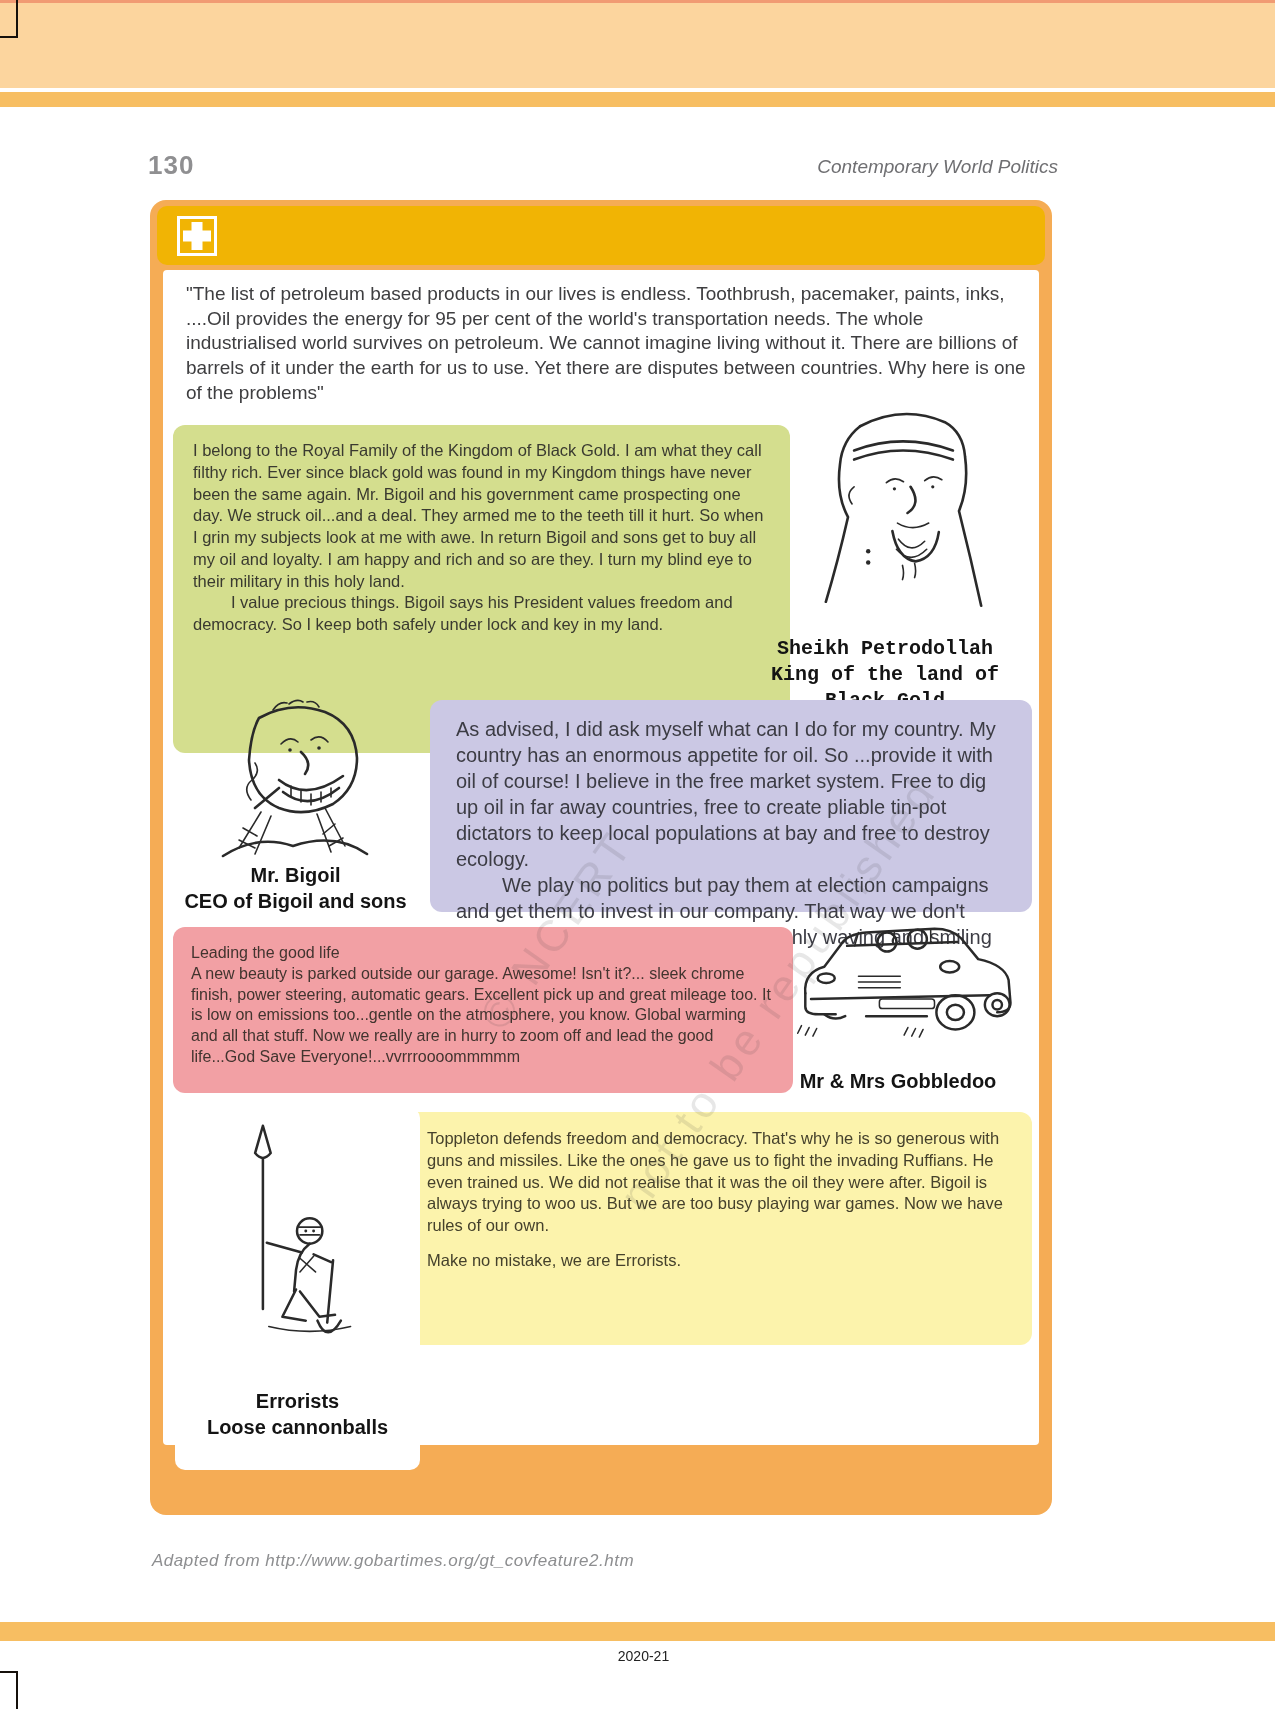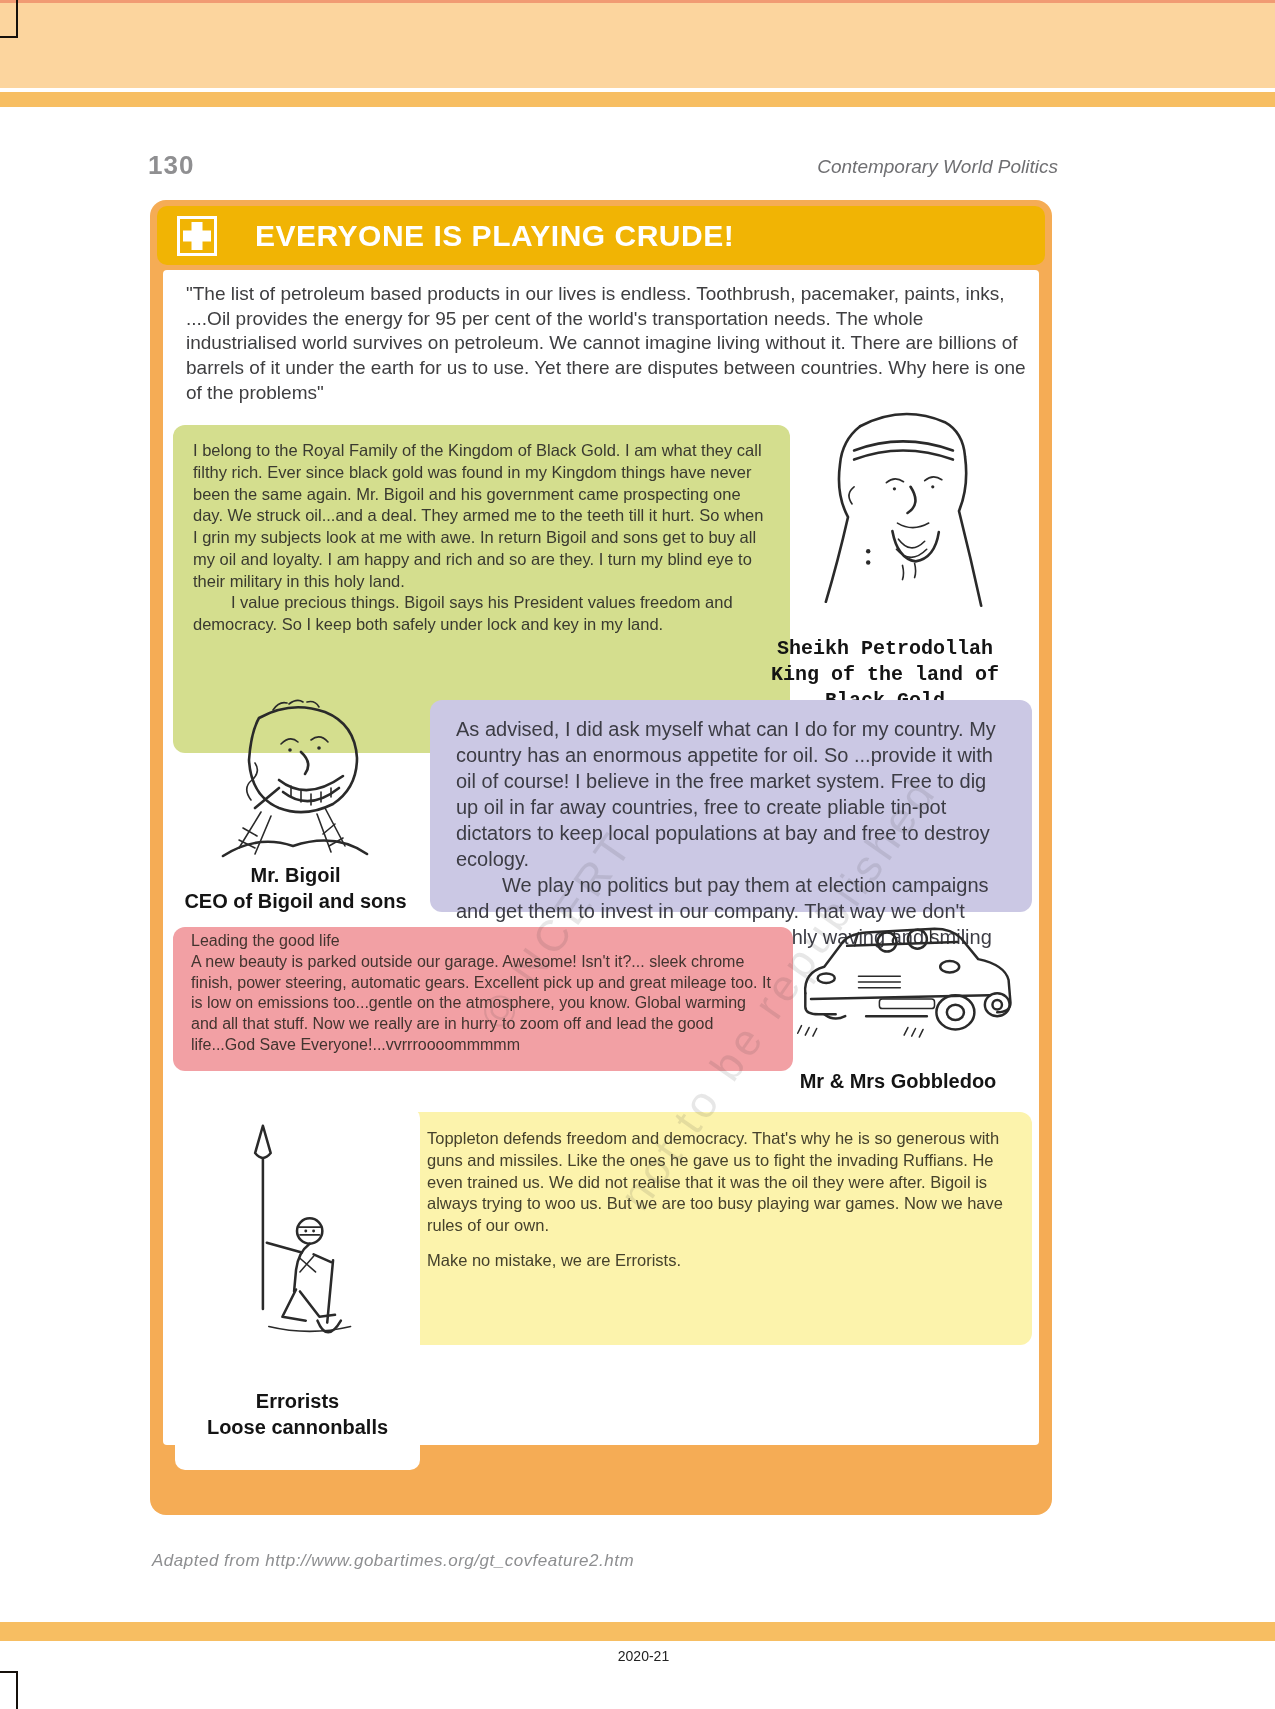--- a/index.html
+++ b/index.html
@@ -32,21 +32,21 @@
   .plus-icon::before{content:"";position:absolute;left:50%;top:3px;bottom:3px;width:11px;transform:translateX(-50%);background:#fff;}
   .plus-icon::after{content:"";position:absolute;top:50%;left:3px;right:3px;height:11px;transform:translateY(-50%);background:#fff;}
   .feature-title{margin-left:38px;font-size:30px;font-weight:bold;color:#ffffff;letter-spacing:0.5px;}
   .intro{left:36px;top:82px;width:845px;font-size:19px;line-height:1.3;color:#3E3E40;}
   
   .sbox{border-radius:12px;box-sizing:border-box;color:#3A3A30;}
   .sbox p{margin:0;}
   .sbox p.indent{text-indent:2.3em;}
   .box-green{left:23px;top:225px;width:617px;height:328px;background:#D4DE8E;padding:15px 20px;font-size:16.5px;line-height:1.32;}
   .box-purple{left:280px;top:500px;width:602px;height:212px;background:#CBC8E4;padding:16px 26px;font-size:20px;line-height:1.3;color:#3C3C44;}
-  .box-pink{left:23px;top:727px;width:620px;height:144px;background:#F2A0A4;padding:4px 18px;font-size:16px;line-height:1.3;color:#42342F;}
+  .box-pink{left:23px;top:727px;width:620px;height:166px;background:#F2A0A4;padding:16px 18px;font-size:16px;line-height:1.3;color:#42342F;}
   .box-yellow{left:207px;top:912px;width:675px;height:233px;background:#FCF3AC;padding:16px 20px 16px 70px;font-size:16.5px;line-height:1.32;color:#45412C;}
   .box-yellow p.spaced{margin-top:13px;}
   
   .caption{font-weight:bold;color:#141414;text-align:center;font-size:20px;line-height:1.3;}
   .sheikh-caption{left:585px;top:436px;width:300px;font-family:Liberation Mono, monospace;}
   .bigoil-caption{left:28px;top:662px;width:235px;}
   .gobbledoo-caption{left:628px;top:868px;width:240px;}
   .errorist-card{left:25px;top:908px;width:245px;height:362px;background:#ffffff;border-radius:10px;z-index:4;}
   .errorist-caption{left:0;top:280px;width:245px;text-align:center;}
   
@@ -72,21 +72,20 @@
 <div class="abs running-title">Contemporary World Politics</div>
 
 <div class="abs wm wm1">© NCERT</div>
 <div class="abs wm wm2">not to be republished</div>
 
 <div class="abs feature-box">
   <div class="abs white-panel"></div>
 
   <div class="abs title-bar">
     <span class="plus-icon"></span>
-    <span class="feature-title">EVERYONE IS PLAYING CRUDE!</span>
   </div>
 
   <div class="abs intro">"The list of petroleum based products in our lives is endless. Toothbrush, pacemaker, paints, inks, ....Oil provides the energy for 95 per cent of the world's transportation needs. The whole industrialised world survives on petroleum. We cannot imagine living without it. There are billions of barrels of it under the earth for us to use. Yet there are disputes between countries. Why here is one of the problems"</div>
 
   <div class="abs sbox box-green">
     <p>I belong to the Royal Family of the Kingdom of Black Gold. I am what they call filthy rich. Ever since black gold was found in my Kingdom things have never been the same again. Mr. Bigoil and his government came prospecting one day. We struck oil...and a deal. They armed me to the teeth till it hurt. So when I grin my subjects look at me with awe. In return Bigoil and sons get to buy all my oil and loyalty. I am happy and rich and so are they. I turn my blind eye to their military in this holy land.</p>
     <p class="indent">I value precious things. Bigoil says his President values freedom and democracy. So I keep both safely under lock and key in my land.</p>
   </div>
   <div class="abs art sheikh-art">
     <svg width="205" height="232" viewBox="0 0 200 230">

